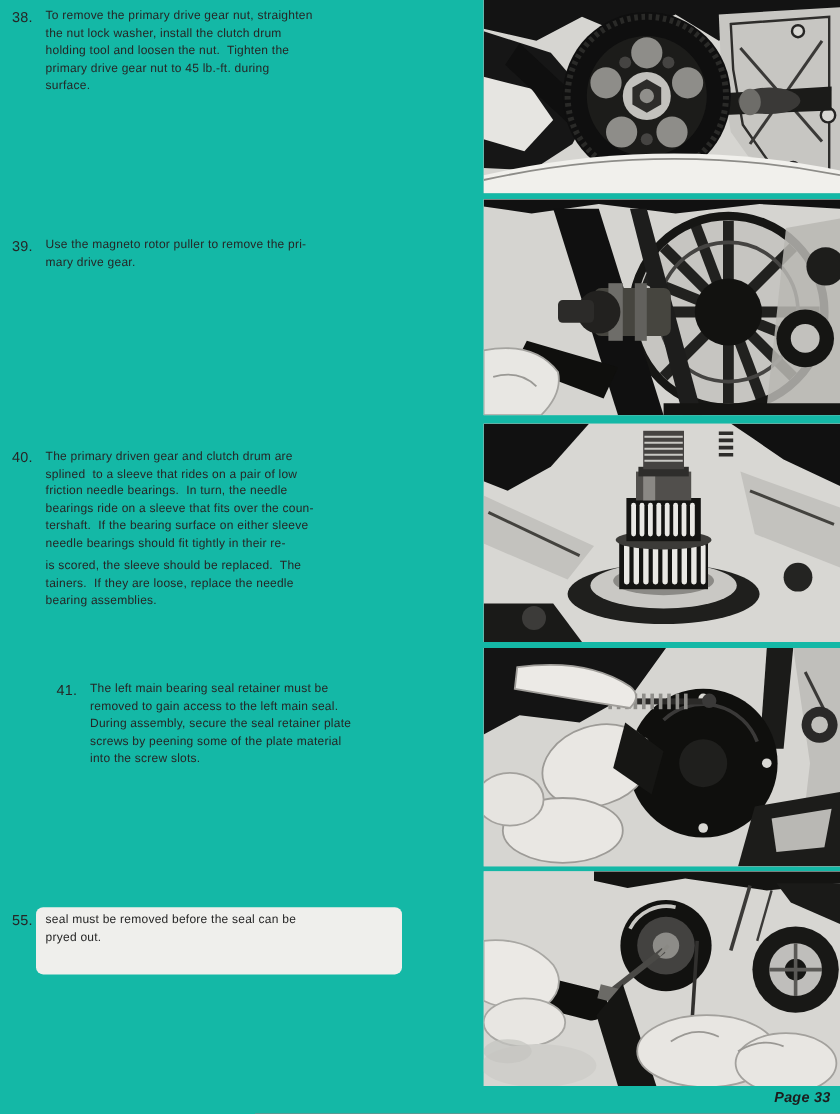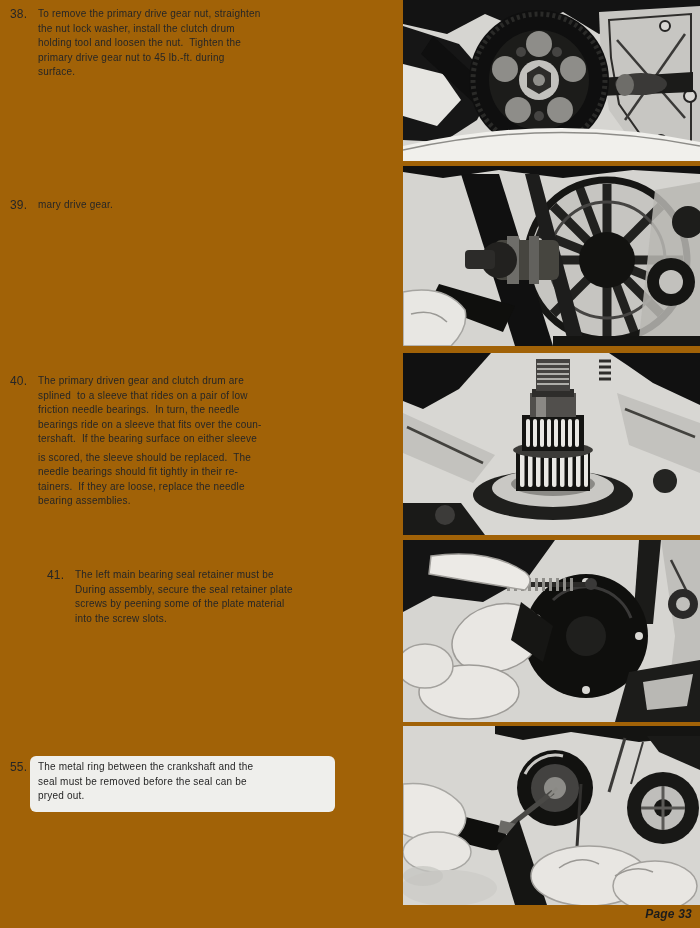--- a/index.html
+++ b/index.html
@@ -1,18 +1,18 @@
 <!DOCTYPE html>
 <html><head>
 <meta charset="utf-8">
 <style>
   html,body{margin:0;padding:0;background:#888;}
   .page{
     position:relative;width:700px;height:928px;margin:0 auto;
-    background:#a16207;overflow:hidden;
+    background:#14b8a6;overflow:hidden;
     font-family:"Liberation Sans","DejaVu Sans",sans-serif;
     color:#262626;
   }
   .step{position:absolute;left:0;width:400px;}
   .step-num{
     position:absolute;left:10px;top:0;width:26px;
     font-size:12px;line-height:14.5px;letter-spacing:.2px;
   }
   .step-text{margin-left:38px;width:340px;}
   .step-line{
@@ -46,54 +46,55 @@
       <div class="step-line">the nut lock washer, install the clutch drum</div>
       <div class="step-line">holding tool and loosen the nut.  Tighten the</div>
       <div class="step-line">primary drive gear nut to 45 lb.-ft. during</div>
       <div class="step-line">surface.</div>
     </div>
   </div>
 
   <div class="step" style="top:198px;">
     <div class="step-num">39.</div>
     <div class="step-text">
+      <div class="step-line">Use the magneto rotor puller to remove the pri-</div>
       <div class="step-line">mary drive gear.</div>
     </div>
   </div>
 
   <div class="step" style="top:374px;">
     <div class="step-num">40.</div>
     <div class="step-text">
       <div class="step-line">The primary driven gear and clutch drum are</div>
       <div class="step-line">splined  to a sleeve that rides on a pair of low</div>
       <div class="step-line">friction needle bearings.  In turn, the needle</div>
       <div class="step-line">bearings ride on a sleeve that fits over the coun-</div>
       <div class="step-line">tershaft.  If the bearing surface on either sleeve</div>
+      <div class="step-line">needle bearings should fit tightly in their re-</div>
       <div class="step-line gap-above">is scored, the sleeve should be replaced.  The</div>
-      <div class="step-line">needle bearings should fit tightly in their re-</div>
       <div class="step-line">tainers.  If they are loose, replace the needle</div>
       <div class="step-line">bearing assemblies.</div>
     </div>
   </div>
 
   <div class="step" style="top:568px;margin-left:37px;">
     <div class="step-num">41.</div>
     <div class="step-text">
       <div class="step-line">The left main bearing seal retainer must be</div>
+      <div class="step-line">removed to gain access to the left main seal.</div>
       <div class="step-line">During assembly, secure the seal retainer plate</div>
       <div class="step-line">screws by peening some of the plate material</div>
       <div class="step-line">into the screw slots.</div>
     </div>
   </div>
 
   <div class="smudge" style="left:30px;top:756px;width:305px;height:56px;"></div>
   <div class="step" style="top:760px;">
     <div class="step-num">55.</div>
     <div class="step-text">
-      <div class="step-line">The metal ring between the crankshaft and the</div>
       <div class="step-line">seal must be removed before the seal can be</div>
       <div class="step-line">pryed out.</div>
     </div>
   </div>
 
   <figure class="photo" style="top:0;height:161px;">
     <svg viewBox="0 0 297 161" preserveAspectRatio="none">
       <rect width="297" height="161" fill="#d6d5d1"></rect>
 
       <path d="M0,0 H297 V30 L262,38 230,20 196,34 160,12 120,30 82,14 44,34 0,24 Z" fill="#131313"></path>

